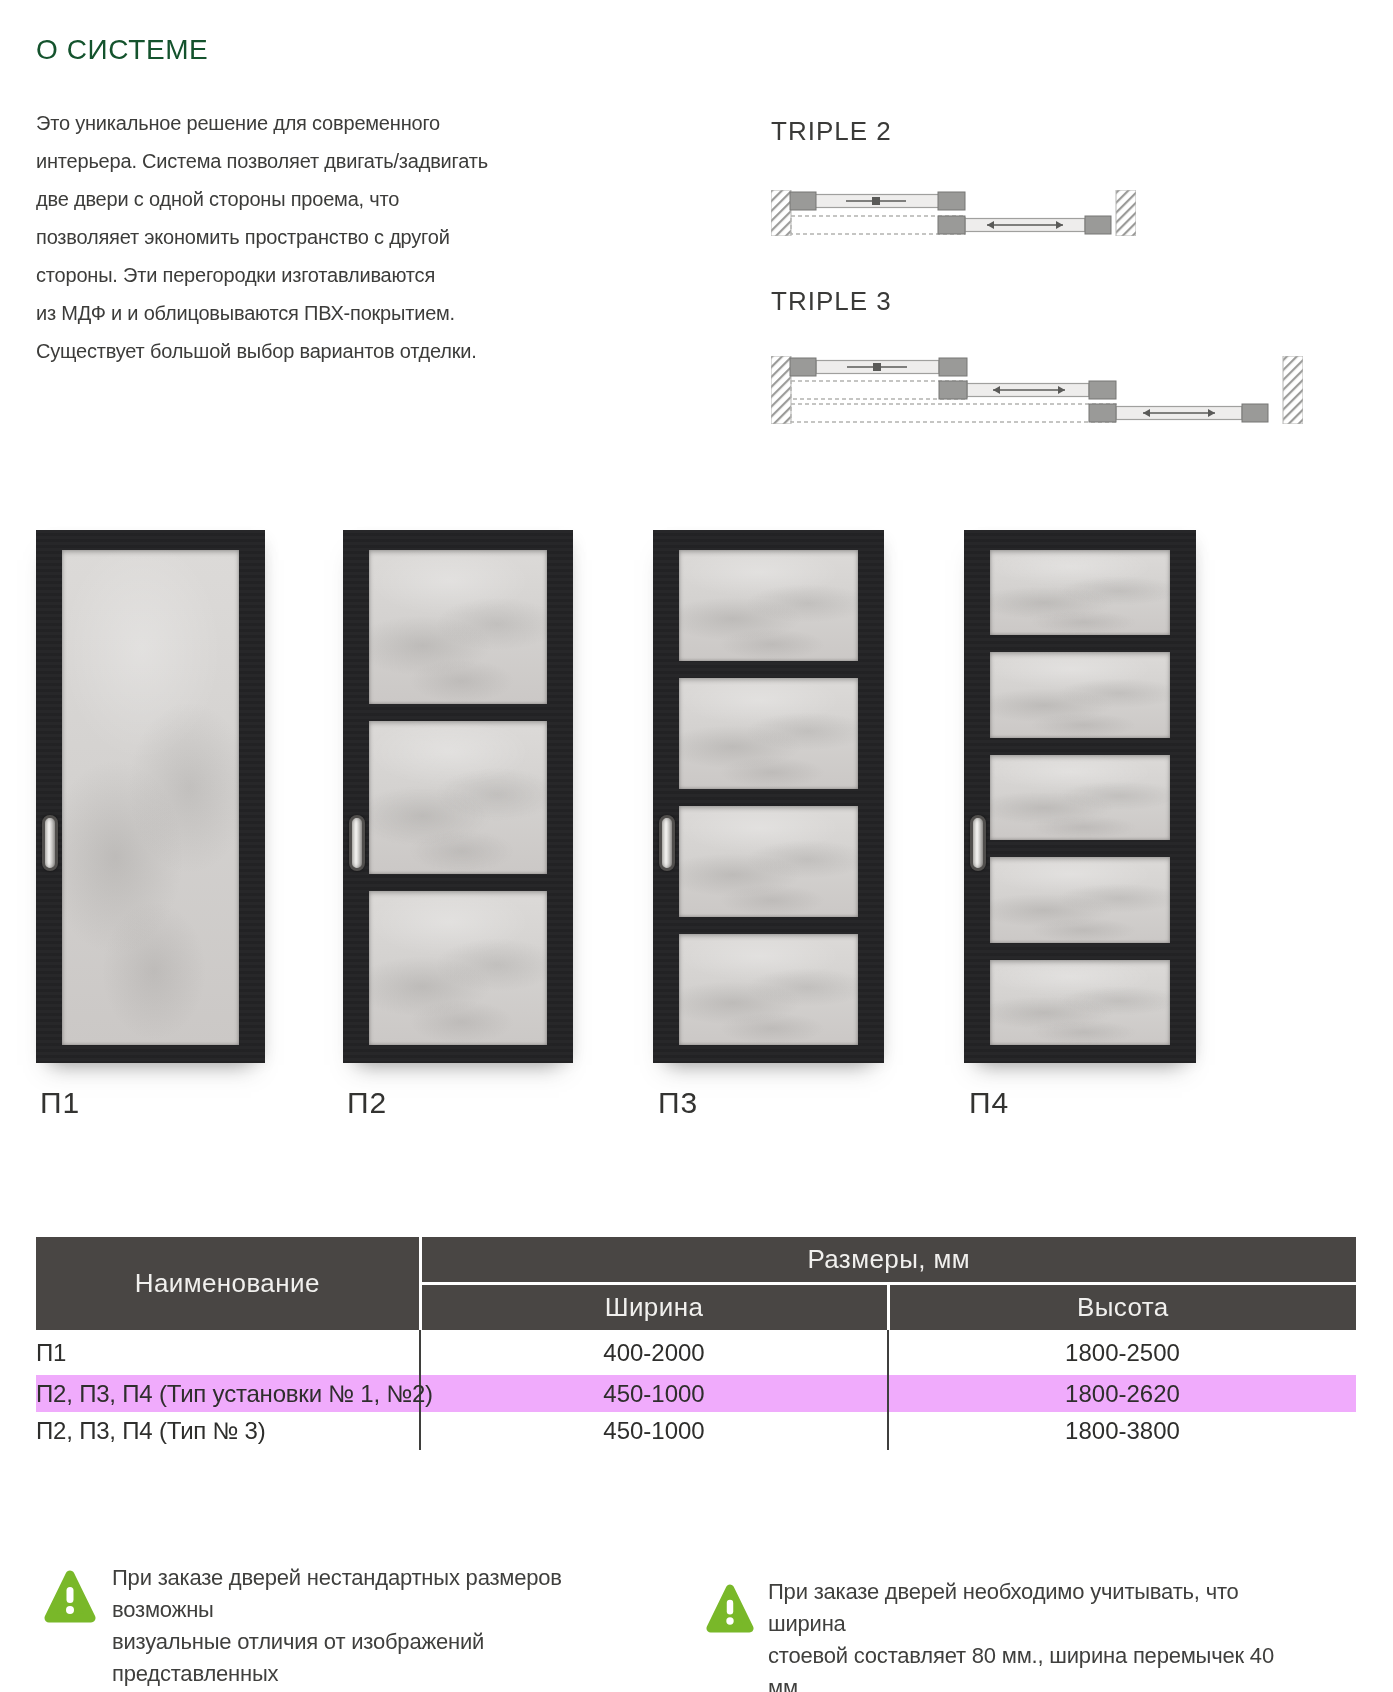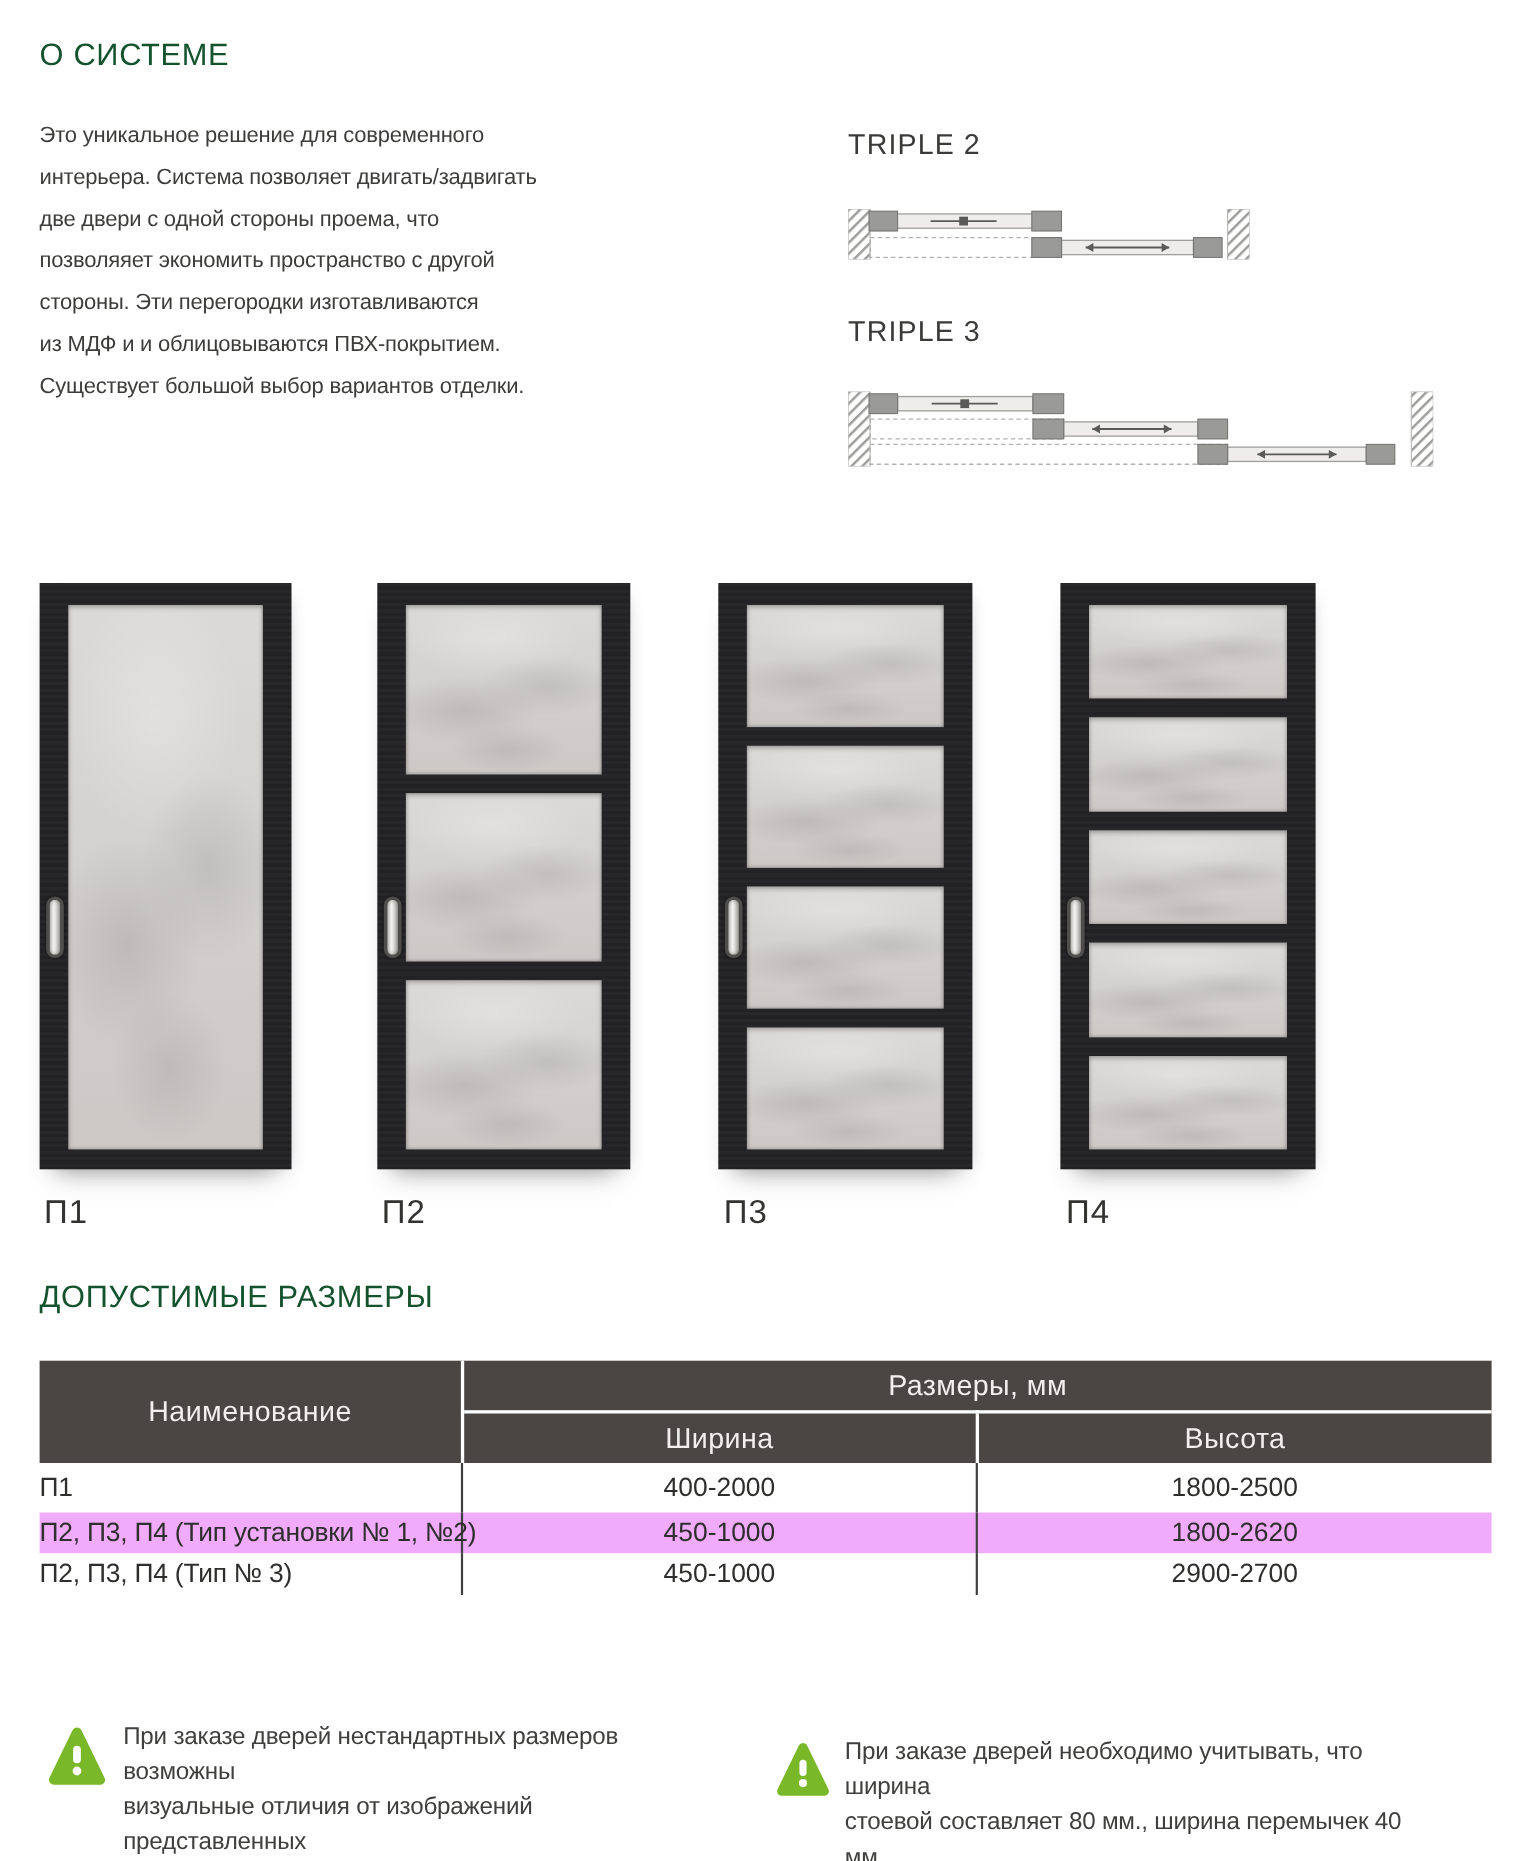--- a/index.html
+++ b/index.html
@@ -164,21 +164,20 @@
           <div class="pane"></div>
         </div>
       <div class="handle"></div>
     </div>
   </div>
   <div class="abs door-label" style="left:40px;top:1086px;">П1</div>
   <div class="abs door-label" style="left:347px;top:1086px;">П2</div>
   <div class="abs door-label" style="left:658px;top:1086px;">П3</div>
   <div class="abs door-label" style="left:969px;top:1086px;">П4</div>
 
-  <div class="abs h-main" style="left:36px;top:1163px;">ДОПУСТИМЫЕ РАЗМЕРЫ</div>
 
   <table class="sizes abs" style="left:36px;top:1237px;">
     <colgroup>
         <col style="width:384px">
         <col style="width:468px">
         <col style="width:468px">
       </colgroup>
     <tbody>
         <tr style="height:46px;">
       <th class="c-name" rowspan="2">Наименование</th>
@@ -194,21 +193,21 @@
       <td class="t-val b-left">1800-2500</td>
     </tr>
     <tr class="alt" style="height:37px;">
       <td class="t-name">П2, П3, П4 (Тип установки № 1, №2)</td>
       <td class="t-val b-left">450-1000</td>
       <td class="t-val b-left">1800-2620</td>
     </tr>
     <tr style="height:38px;">
       <td class="t-name">П2, П3, П4 (Тип № 3)</td>
       <td class="t-val b-left">450-1000</td>
-      <td class="t-val b-left">2900-2700</td>
+      <td class="t-val b-left">1800-3800</td>
     </tr>
   </tbody>
     </table>
 
 
   <svg class="abs" style="left:44px;top:1568px;" width="52" height="58" viewBox="0 0 52 58">
     <path d="M26 7 L47 50 L5 50 Z" fill="#79b829" stroke="#79b829" stroke-width="9" stroke-linejoin="round"></path>
     <rect x="22.5" y="19" width="7" height="16" rx="3.5" fill="#ffffff"></rect>
     <circle cx="26" cy="42" r="4" fill="#ffffff"></circle>
   </svg>

